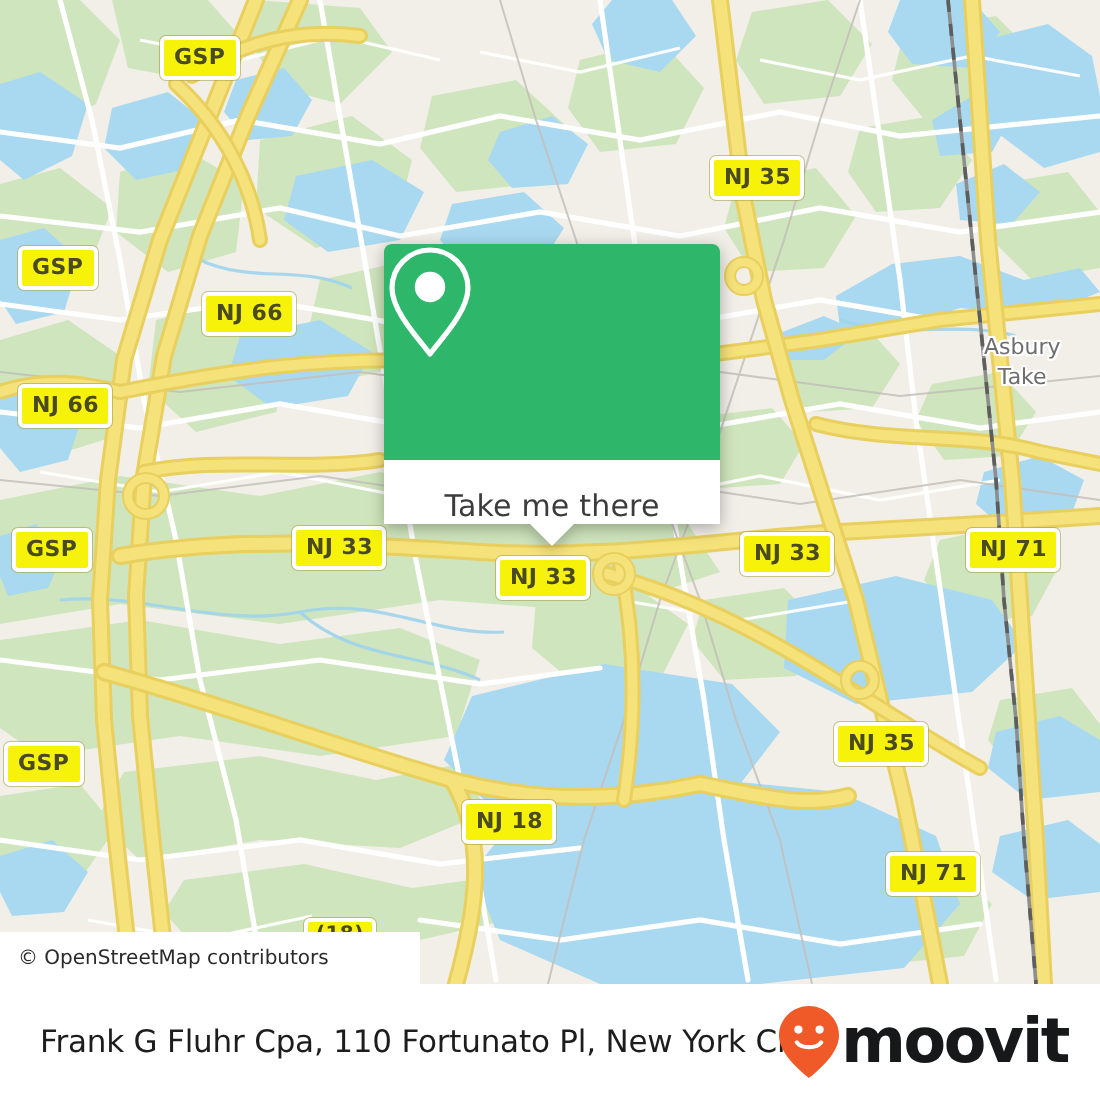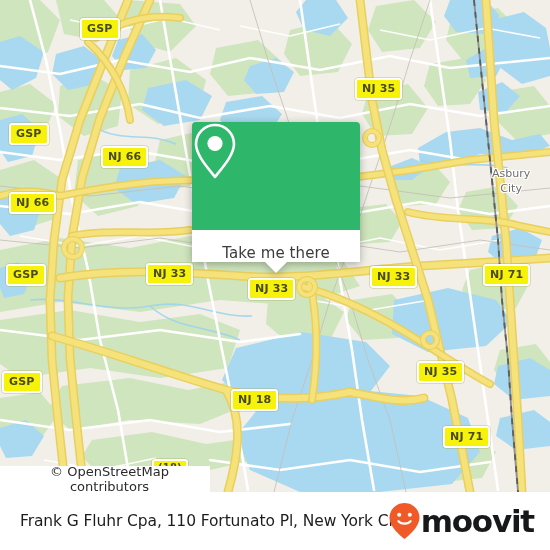--- a/index.html
+++ b/index.html
@@ -71,23 +71,22 @@
     border-top:11px solid #ffffff;
   }
 
   
   #attrib{
     position:absolute;left:0;top:466px;width:210px;height:26px;
     background:#ffffff;
     display:flex;align-items:center;
   }
   #attrib span{
-    color:#2b2b2b;font-size:13px;padding-left:9px;
+    color:#2b2b2b;font-size:10px;padding-left:9px;
     font-family:"DejaVu Sans",sans-serif;
-    text-align:center;
   }
 
   
   #footer{
     position:absolute;left:0;top:492px;width:550px;height:58px;
     background:#ffffff;
   }
   #footer-title{
     position:absolute;left:20px;top:0;height:58px;
     display:flex;align-items:center;
@@ -317,27 +316,27 @@
     <div class="shield" style="left:101px;top:146px;">NJ 66</div>
     <div class="shield" style="left:9px;top:192px;">NJ 66</div>
     <div class="shield" style="left:6px;top:264px;">GSP</div>
     <div class="shield" style="left:146px;top:263px;">NJ 33</div>
     <div class="shield" style="left:248px;top:278px;">NJ 33</div>
     <div class="shield" style="left:370px;top:266px;">NJ 33</div>
     <div class="shield" style="left:483px;top:264px;">NJ 71</div>
     <div class="shield" style="left:355px;top:78px;">NJ 35</div>
     <div class="shield" style="left:417px;top:361px;">NJ 35</div>
     <div class="shield" style="left:2px;top:371px;">GSP</div>
-    <div class="shield" style="left:231px;top:389px;">NJ 18</div>
+    <div class="shield" style="left:231px;top:400px;">NJ 18</div>
     <div class="shield" style="left:443px;top:426px;">NJ 71</div>
     <div class="shield sm" style="left:152px;top:459px;">(18)</div>
 
     <div class="place" style="left:492px;top:166px;">
       <div>Asbury</div>
-      <div>City</div>
+      <div>Take</div>
     </div>
 
     <div id="popup">
       <div id="popup-head">
         <svg width="46" height="58" viewBox="0 0 46 58">
           <path d="M23 3 C12.5 3 4 11.5 4 22 C4 33.5 17 47 23 55 C29 47 42 33.5 42 22 C42 11.5 33.5 3 23 3 Z" fill="none" stroke="#ffffff" stroke-width="2.6" stroke-linejoin="round"></path>
           <circle cx="23" cy="21.5" r="7.6" fill="#ffffff"></circle>
         </svg>
       </div>
       <div id="popup-body">

